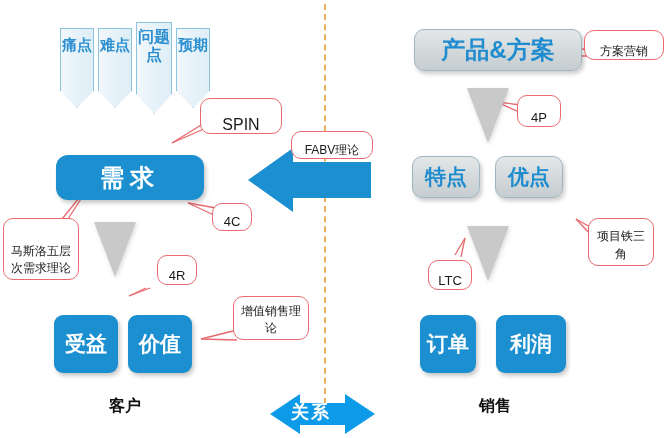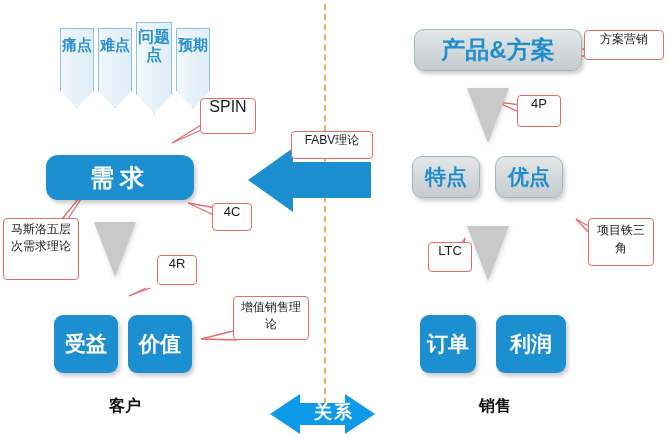--- a/index.html
+++ b/index.html
@@ -40,22 +40,22 @@
            color:#1f8ccf;font-weight:bold;box-sizing:border-box;}
 
   
   .tri{position:absolute;width:0;height:0;
        border-left:21px solid transparent;border-right:21px solid transparent;
        border-top:55px solid #c9c9c9;
        filter:drop-shadow(1px 2px 2px rgba(0,0,0,.15));}
 
   
   .callout{position:absolute;background:#ffffff;border:1.3px solid #e8696e;
-           border-radius:4px;box-sizing:border-box;
-           display:flex;align-items:flex-start;justify-content:center;
+           border-radius:10px;box-sizing:border-box;
+           display:flex;align-items:flex-end;justify-content:center;
            text-align:center;color:#1a1a1a;font-size:12px;line-height:16px;}
   .callout.cn{font-size:12px;}
 
   
   #leaders{position:absolute;left:0;top:0;width:670px;height:438px;pointer-events:none;}
 
   
   .footlabel{position:absolute;font-size:16px;font-weight:bold;color:#111;
              text-align:center;}
 </style>
@@ -110,21 +110,21 @@
   <div class="pennant" style="left:98px;top:28px;">
     <span>难点</span>
   </div>
   <div class="pennant tall" style="left:136px;top:22px;">
     <span>问题点</span>
   </div>
   <div class="pennant" style="left:176px;top:28px;">
     <span>预期</span>
   </div>
 
-  <div class="bluebox big" style="left:46px;top:155px;width:148px;height:45px;font-size:24px;letter-spacing:6px;">
+  <div class="bluebox big" style="left:56px;top:155px;width:148px;height:45px;font-size:24px;letter-spacing:6px;">
     <span>需求</span>
   </div>
 
   <div class="tri" style="left:94px;top:222px;"></div>
 
   <div class="bluebox" style="left:54px;top:315px;width:64px;height:58px;font-size:21px;justify-content:center;">
     <span>受益</span>
   </div>
   <div class="bluebox" style="left:128px;top:315px;width:64px;height:58px;font-size:21px;">
     <span>价值</span>
@@ -145,21 +145,21 @@
 
   <div class="tri" style="left:467px;top:226px;"></div>
 
   <div class="bluebox" style="left:420px;top:315px;width:56px;height:58px;font-size:21px;">
     <span>订单</span>
   </div>
   <div class="bluebox" style="left:496px;top:315px;width:70px;height:58px;font-size:21px;">
     <span>利润</span>
   </div>
 
-  <div class="callout" style="left:200px;top:98px;width:56px;height:36px;font-size:16px;">
+  <div class="callout" style="left:200px;top:98px;width:82px;height:36px;font-size:16px;">
     <span>SPIN</span>
   </div>
 
   <div class="callout cn" style="left:291px;top:131px;width:82px;height:28px;">
     <span>FABV理论</span>
   </div>
 
   <div class="callout" style="left:212px;top:203px;width:40px;height:28px;font-size:13px;">
     <span>4C</span>
   </div>
@@ -177,30 +177,30 @@
   </div>
 
   <div class="callout cn" style="left:584px;top:30px;width:80px;height:30px;">
     <span>方案营销</span>
   </div>
 
   <div class="callout" style="left:517px;top:95px;width:44px;height:32px;font-size:13px;">
     <span>4P</span>
   </div>
 
-  <div class="callout" style="left:428px;top:242px;width:44px;height:30px;font-size:13px;">
+  <div class="callout" style="left:428px;top:260px;width:44px;height:30px;font-size:13px;">
     <span>LTC</span>
   </div>
 
   <div class="callout cn" style="left:588px;top:218px;width:66px;height:48px;padding:2px 4px;line-height:18px;">
     <span>项目铁三角</span>
   </div>
 
   <div style="position:absolute;left:291px;top:400px;width:63px;height:24px;
-              display:flex;align-items:center;justify-content:flex-end;
+              display:flex;align-items:center;justify-content:flex-start;
               color:#fff;font-size:18px;font-weight:bold;letter-spacing:2px;">
     <span>关系</span>
   </div>
 
   <div class="footlabel" style="left:60px;top:396px;width:130px;">
     <span>客户</span>
   </div>
   <div class="footlabel" style="left:430px;top:396px;width:130px;">
     <span>销售</span>
   </div>

